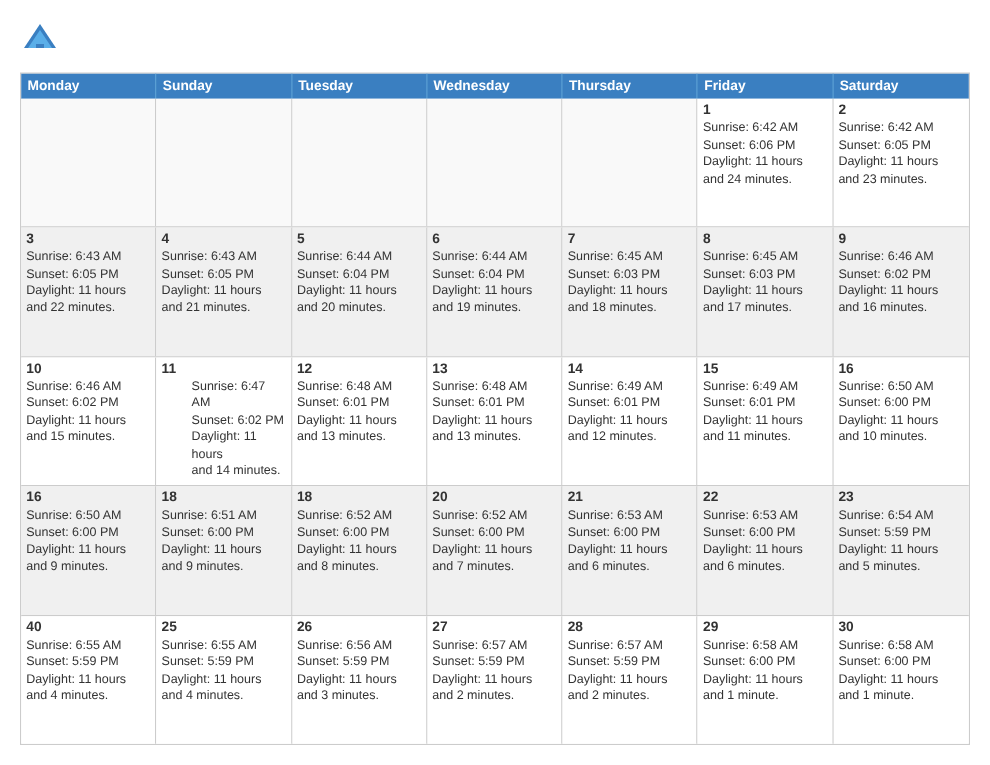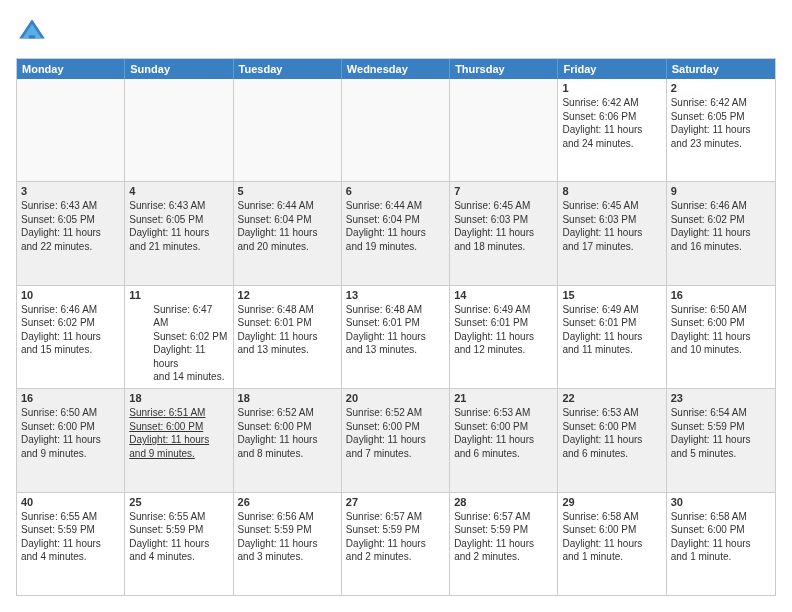--- a/index.html
+++ b/index.html
@@ -272,21 +272,21 @@
         <div class="cal-row">
           <div class="cal-cell shaded">
             <span class="day-num">16</span>
             <div class="cell-text" style="white-space: pre-line;">Sunrise: 6:50 AM
 Sunset: 6:00 PM
 Daylight: 11 hours
 and 9 minutes.</div>
           </div>
           <div class="cal-cell shaded">
             <span class="day-num">18</span>
-            <div class="cell-text" style="white-space: pre-line; text-decoration: underline;">Sunrise: 6:51 AM
+            <div class="cell-text" style="white-space: pre-line;">Sunrise: 6:51 AM
 Sunset: 6:00 PM
 Daylight: 11 hours
 and 9 minutes.</div>
           </div>
           <div class="cal-cell shaded">
             <span class="day-num">18</span>
             <div class="cell-text" style="white-space: pre-line;">Sunrise: 6:52 AM
 Sunset: 6:00 PM
 Daylight: 11 hours
 and 8 minutes.</div>

